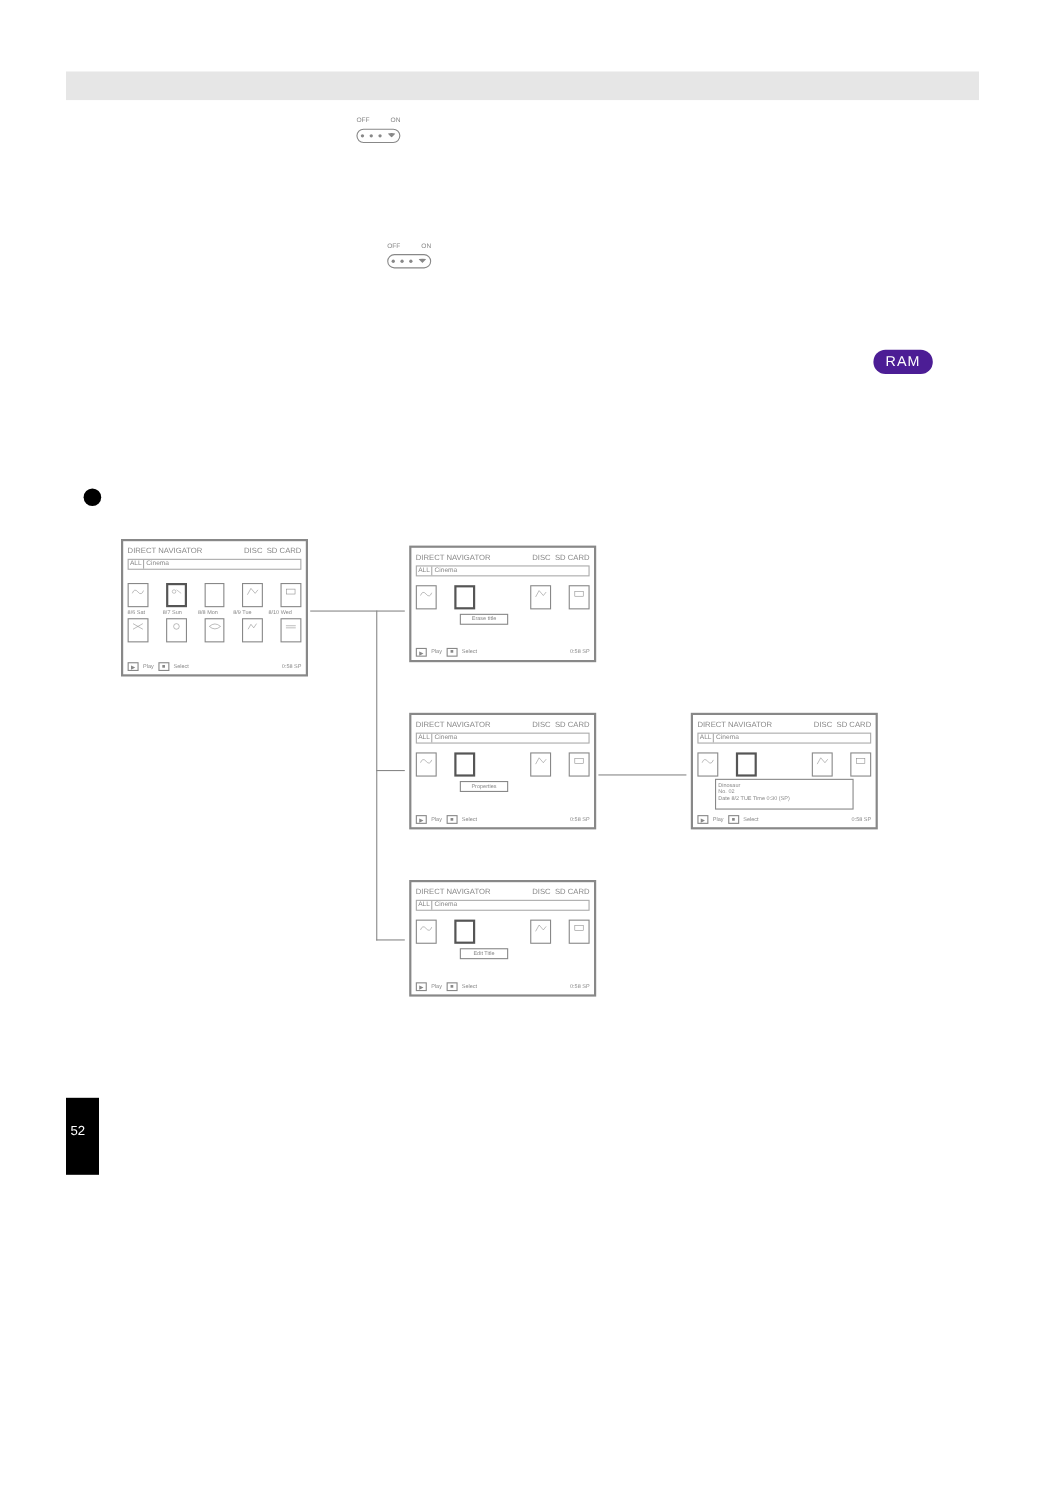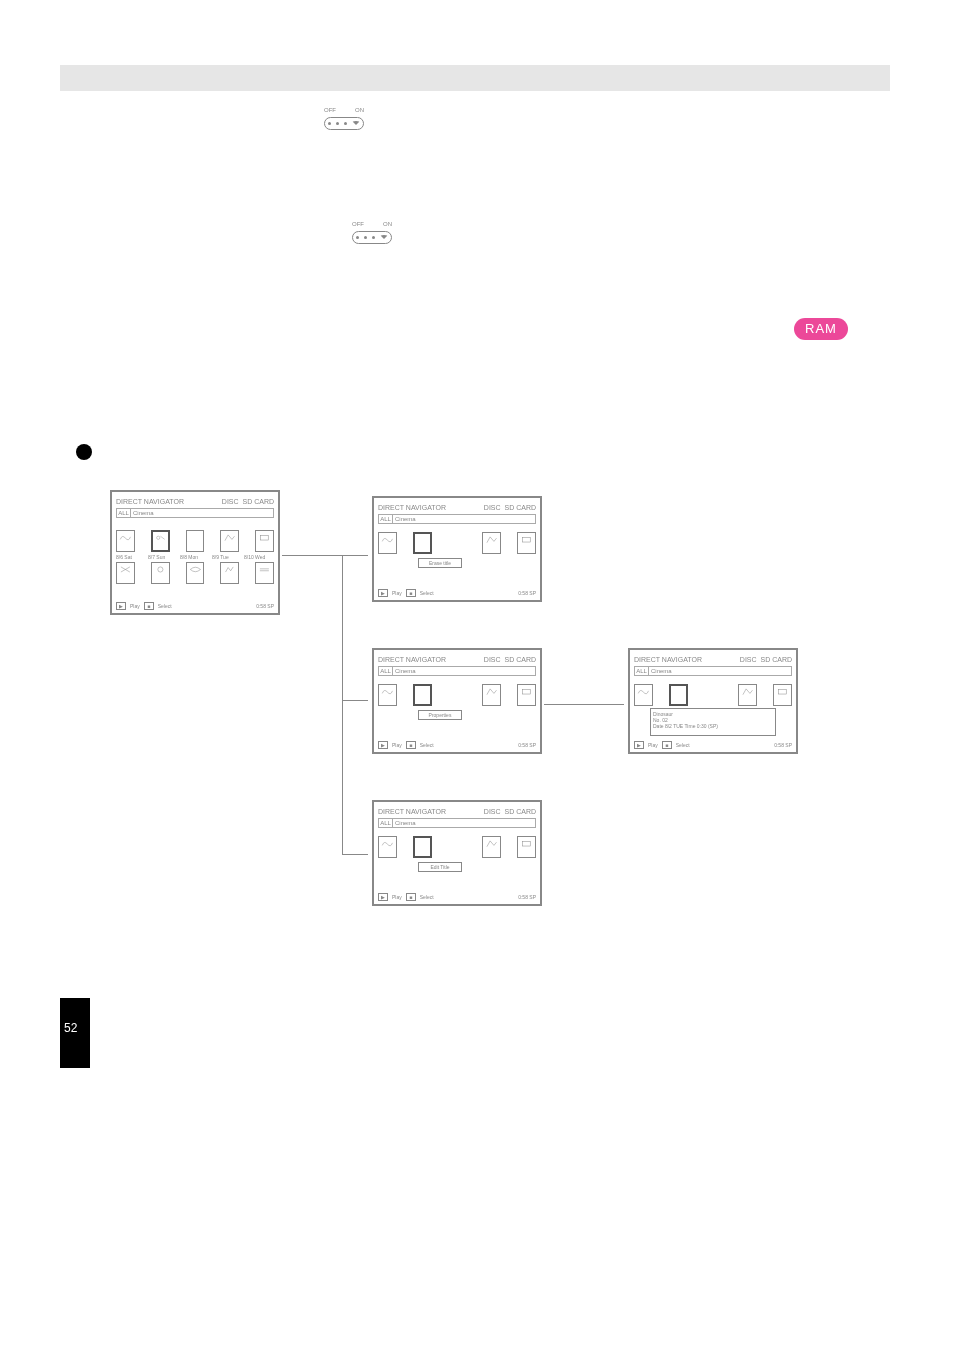--- a/index.html
+++ b/index.html
@@ -34,21 +34,21 @@
     width: 30px;
     height: 70px;
     background: #000;
   }
   .ram-badge {
     position: absolute;
     top: 318px;
     left: 794px;
     width: 54px;
     height: 22px;
-    background: #ec4899;
+    background: #4c1d95;
     border-radius: 11px;
     text-align: center;
     line-height: 22px;
     font-size: 13px;
     letter-spacing: 1px;
   }
   .text { position: absolute; font-size: 12px; color: #fff; line-height: 1.4; }
   .bullet {
     position: absolute;
     width: 16px;

